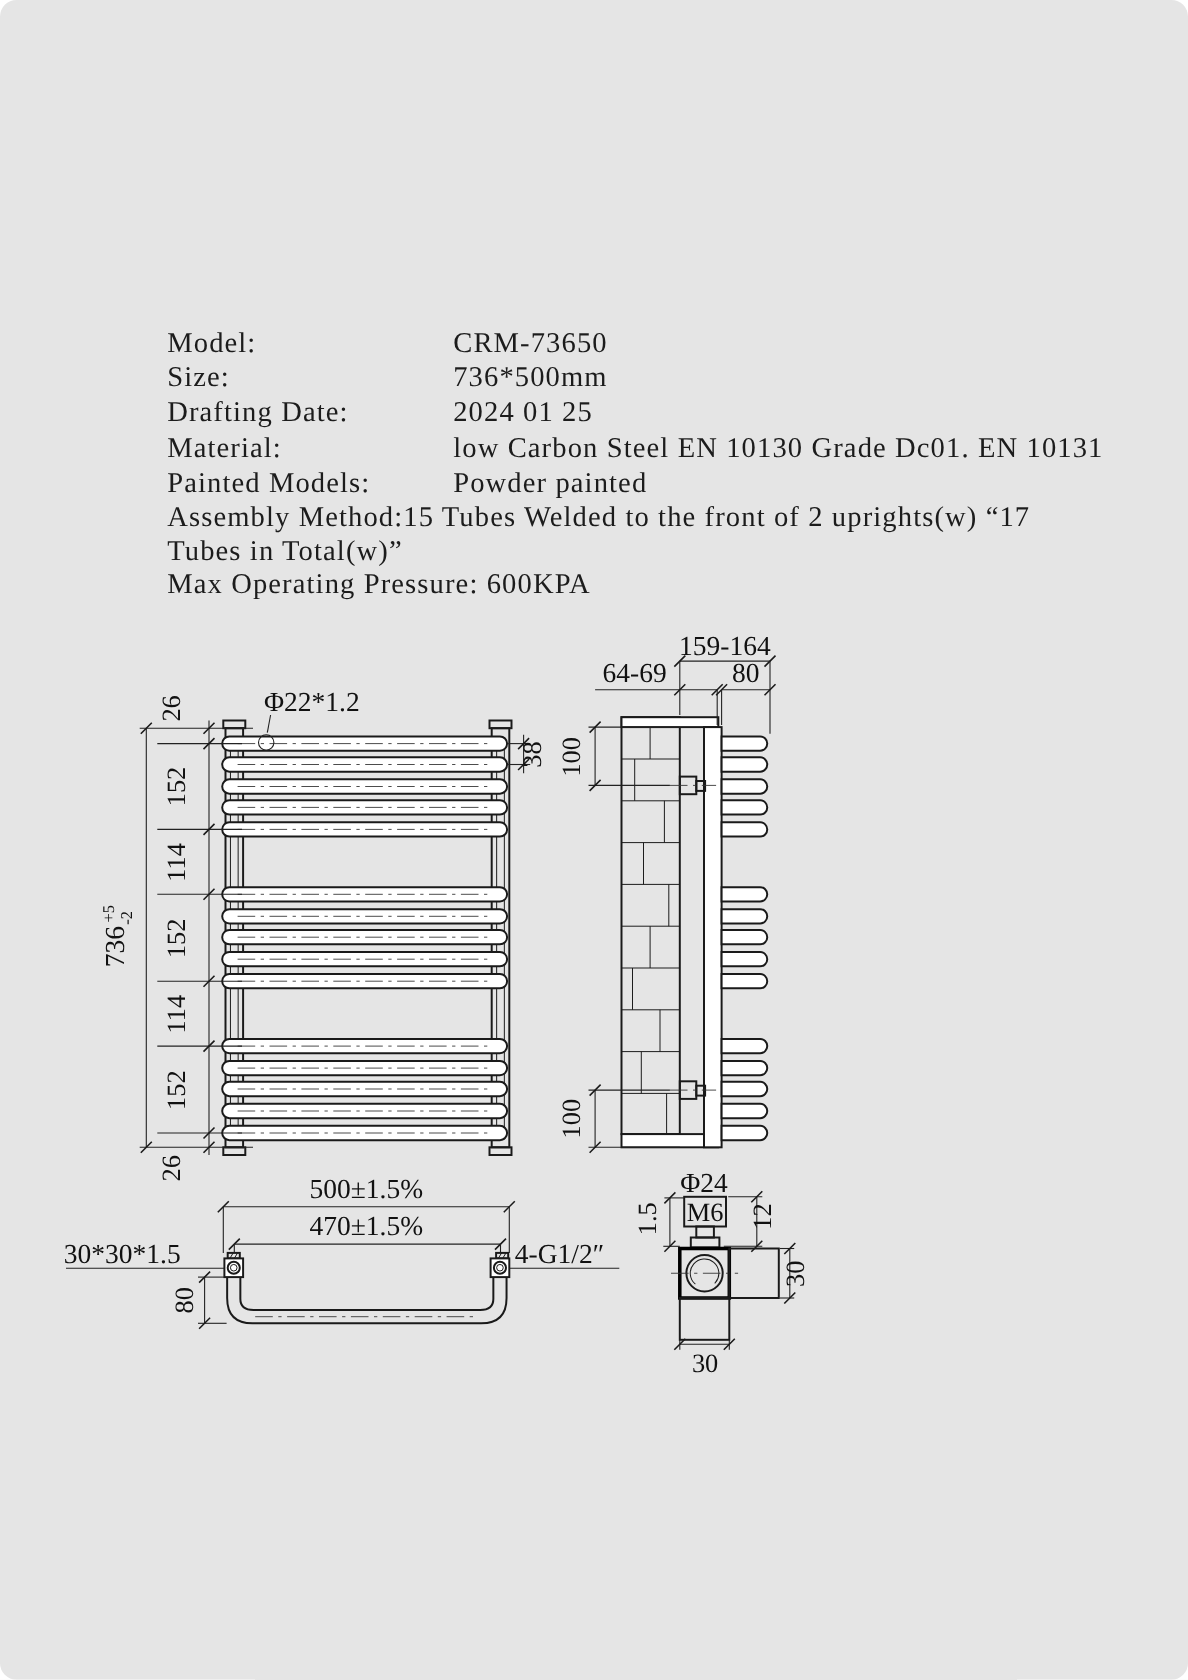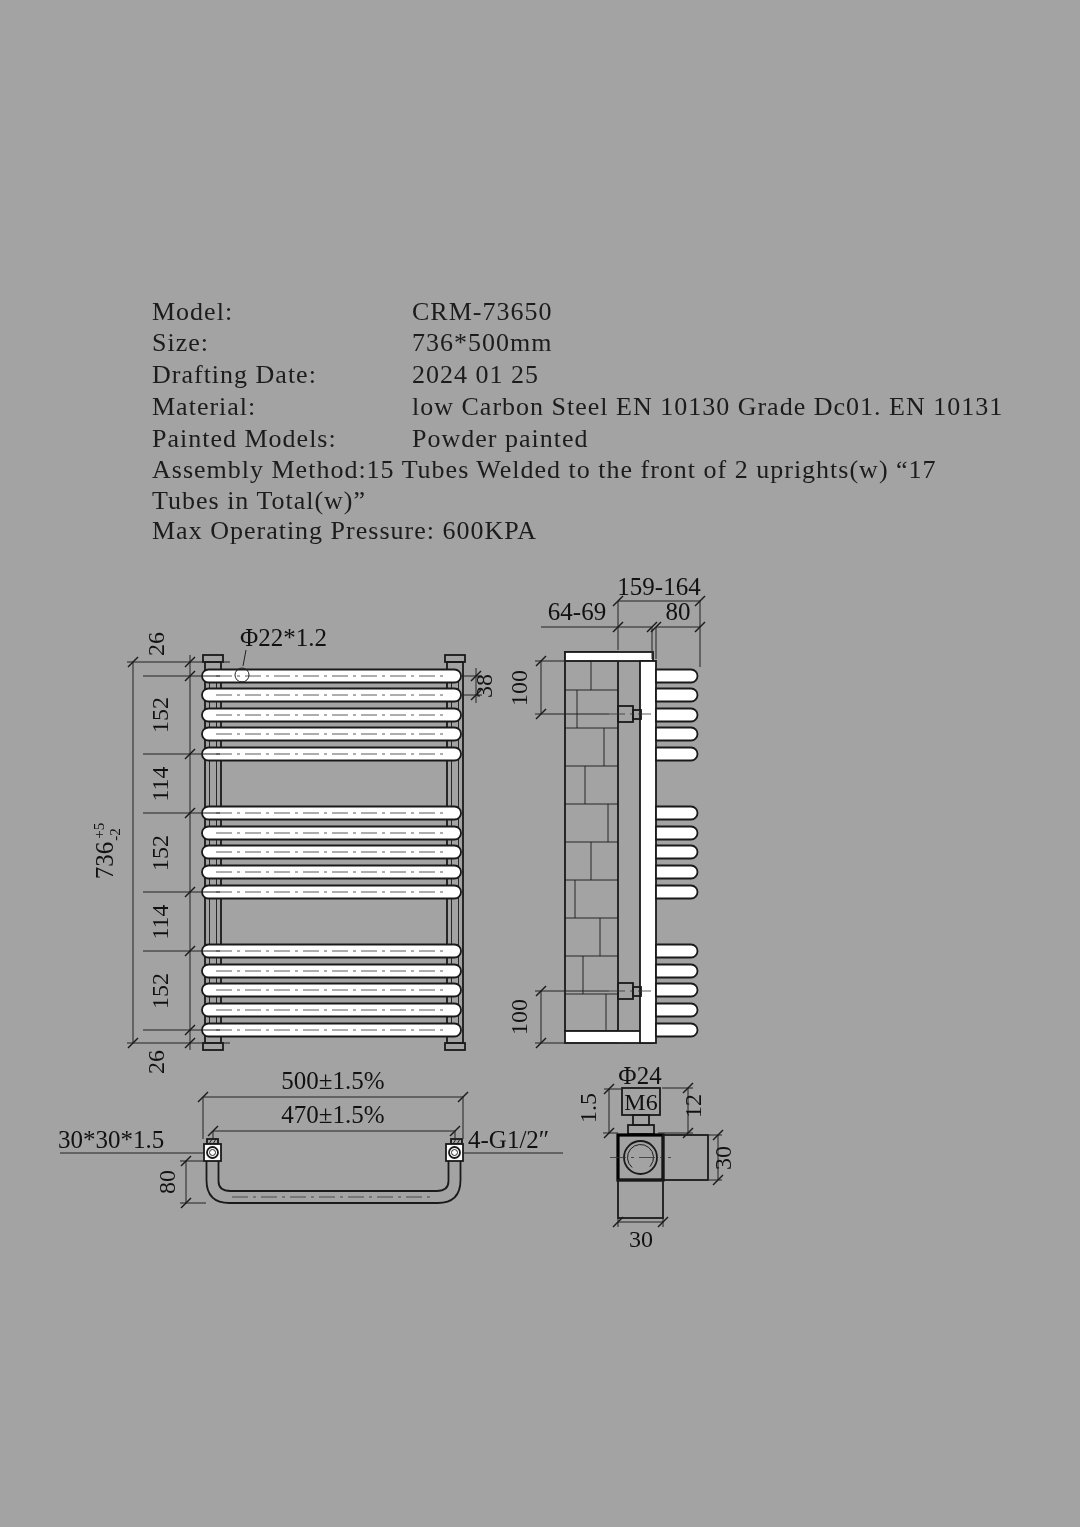--- a/index.html
+++ b/index.html
@@ -1,17 +1,17 @@
 <!DOCTYPE html>
 <html><head>
 <meta charset="utf-8">
 <style>
   html,body{margin:0;padding:0;background:#fff;}
-  .page{position:relative;width:1080px;height:1527px;background:#a3a3a3;overflow:hidden;
-        font-family:"Liberation Serif", serif;}
+  .page{position:relative;width:1080px;height:1527px;background:#e5e5e5;overflow:hidden;
+        font-family:"Liberation Serif", serif;border-radius:15px;}
   svg{position:absolute;left:0;top:0;}
   svg text{font-family:"Liberation Serif", serif;fill:#111;}
   .t{font-size:26px;letter-spacing:1px;fill:#1c1c1c;}
   .dim{font-size:25px;}
   .dimS{font-size:24px;}
   .tol{font-size:15px;}
   .ol{stroke:#1a1a1a;stroke-width:1.8;fill:none;}
   .olw{stroke:#1a1a1a;stroke-width:1.8;fill:#ffffff;}
   .thick{stroke:#000;stroke-width:3.2;fill:none;}
   .thin{stroke:#1a1a1a;stroke-width:0.9;fill:none;}

